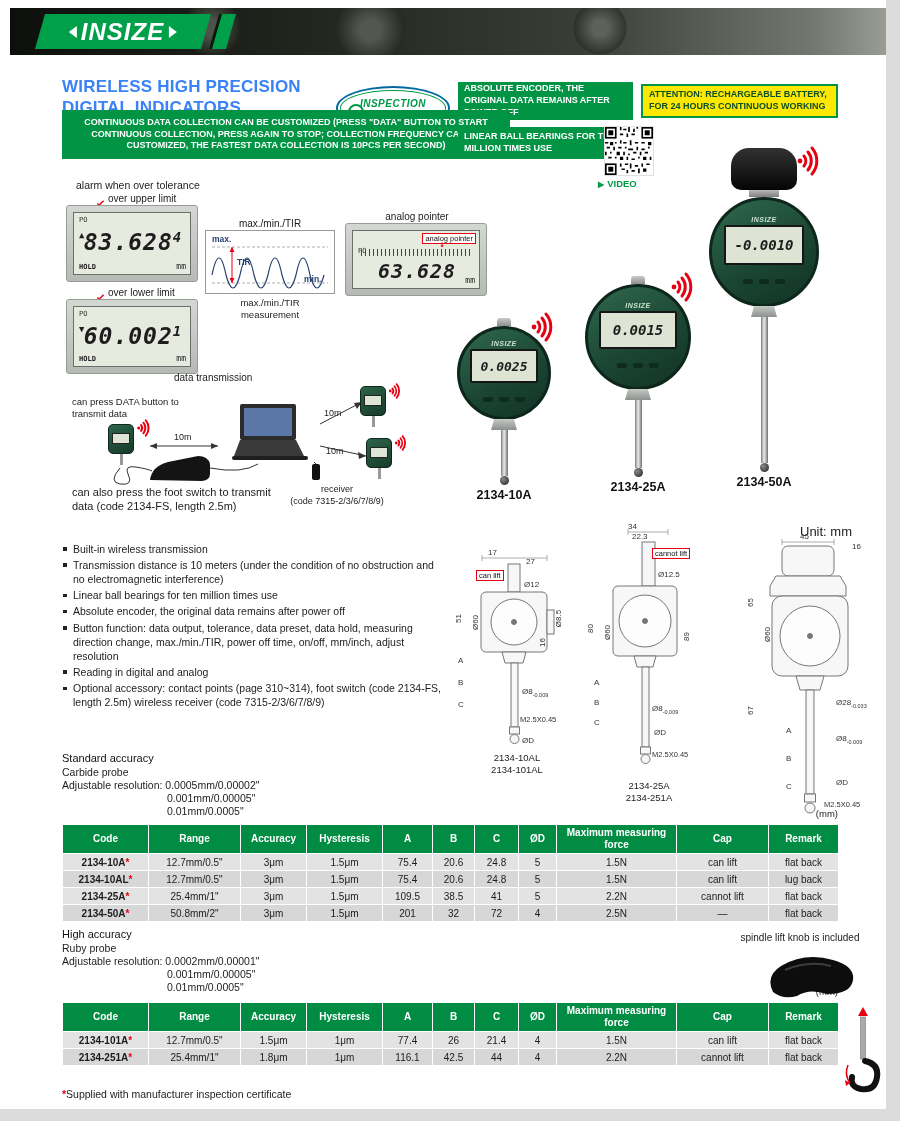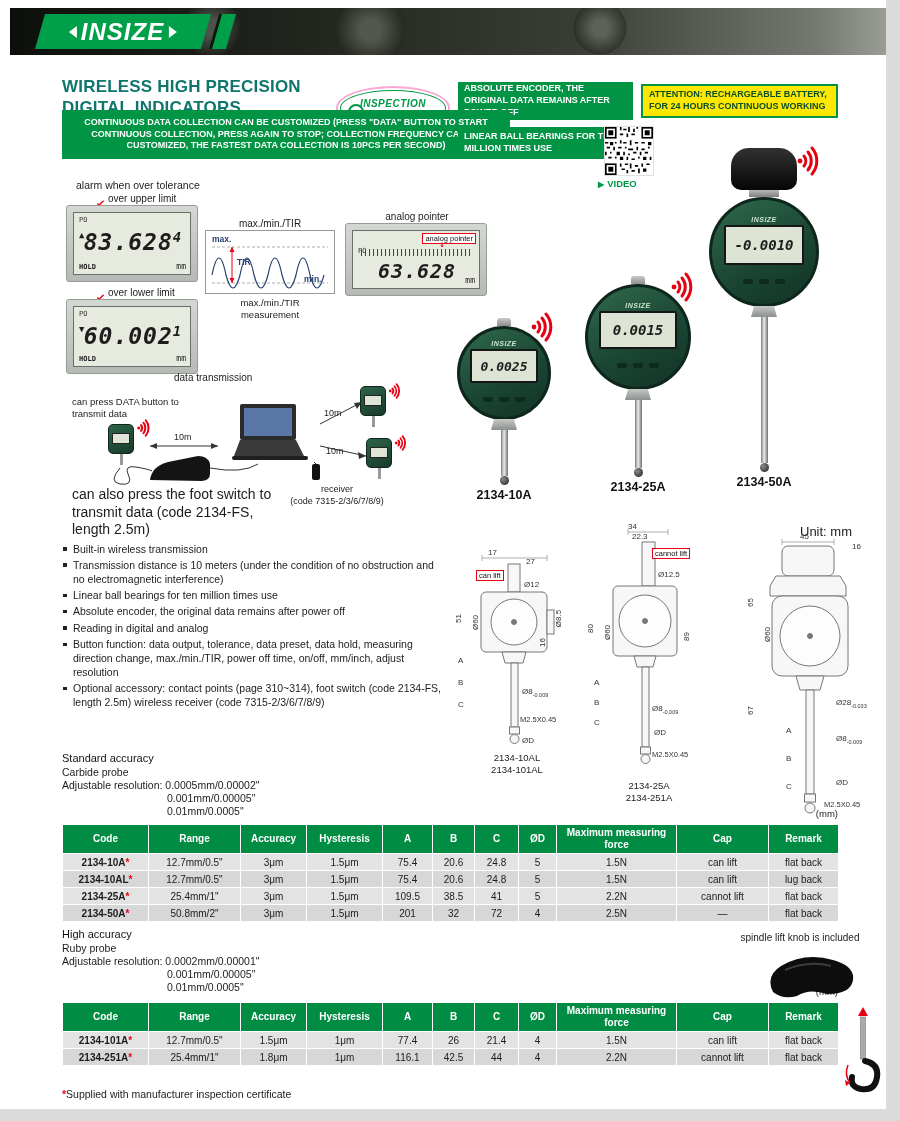--- a/index.html
+++ b/index.html
@@ -9,22 +9,22 @@
   
   .header{position:absolute;background:linear-gradient(90deg,#0d0f0c,#23261f 35%,#3a3d35 65%,#757870 92%,#9a9d95);overflow:hidden;}
   .gear{position:absolute;border-radius:50%;background:radial-gradient(circle,#767b70 18%,#41453c 45%,#23261f 62%,transparent 63%);opacity:.55;}
   .logo-wrap{position:absolute;left:30px;top:6px;width:166px;height:35px;background:#00a04a;transform:skewX(-16deg);display:flex;align-items:center;justify-content:center;}
   .logo-text{transform:skewX(16deg);font-style:italic;font-weight:bold;font-size:24px;color:#fff;letter-spacing:1px;}
   .logo-tail{position:absolute;left:204px;top:6px;width:14px;height:35px;background:#00a04a;transform:skewX(-16deg);border-left:3px solid #10130f;}
   .logo-tri{width:0;height:0;border-top:6px solid transparent;border-bottom:6px solid transparent;transform:skewX(16deg);}
   .tri-l{border-right:8px solid #fff;margin-right:4px;}
   .tri-r{border-left:8px solid #fff;margin-left:4px;}
   
-  .title{position:absolute;font-size:17px;font-weight:bold;color:#0f766e;line-height:1.25;letter-spacing:.2px;}
-  .cert{position:absolute;width:114px;height:44px;border:2px solid #f9a8d4;border-radius:50%;box-sizing:border-box;}
+  .title{position:absolute;font-size:17px;font-weight:bold;color:#3b82f6;line-height:1.25;letter-spacing:.2px;}
+  .cert{position:absolute;width:114px;height:44px;border:2px solid #0369a1;border-radius:50%;box-sizing:border-box;}
   .cert-inner{position:absolute;left:2px;top:2px;right:2px;bottom:2px;border:1px solid #009a47;border-radius:50%;text-align:center;padding-top:7px;box-sizing:border-box;}
   .cert-icon{position:absolute;left:7px;top:13px;width:12px;height:12px;border:2px solid #009a47;border-radius:50%;}
   .cert-l1{font-size:10px;font-weight:bold;font-style:italic;color:#009a47;letter-spacing:.5px;}
   .cert-l2{font-size:9px;font-weight:normal;font-style:italic;color:#00713a;letter-spacing:1px;}
   .gbadge{position:absolute;background:#009444;color:#fff;font-size:9px;font-weight:bold;display:flex;align-items:center;padding:2px 6px;box-sizing:border-box;line-height:1.3;}
   .gbadge.center{justify-content:center;text-align:center;}
   .ybadge{position:absolute;background:#ffe800;border:2px solid #009444;color:#0a4f28;font-size:9px;font-weight:bold;display:flex;align-items:center;padding:2px 6px;box-sizing:border-box;line-height:1.3;}
   .qr{position:absolute;background:#fff;border:1px solid #e0e0e0;}
   .video{position:absolute;color:#009a47;font-weight:bold;font-size:9.5px;}
   .video .play{font-size:8px;margin-right:3px;}
@@ -339,32 +339,32 @@
           <path d="M16 8 A14 14 0 0 1 16 26"></path>
           <path d="M20 4 A20 20 0 0 1 20 30"></path>
       </g>
         <circle cx="8" cy="17" r="2.6" fill="#e60012"></circle>
     </svg>
     <div class="t10" style="left:262px;top:36px;font-size:9px">10m</div>
     <div class="t10" style="left:264px;top:74px;font-size:9px">10m</div>
     <svg style="position:absolute;left:86px;top:82px" width="64" height="30" viewBox="0 0 64 30">
       <path d="M2 26 Q4 12 20 8 L50 2 Q60 2 62 10 L62 20 Q62 26 54 27 Z" fill="#141414"></path>
     </svg>
-    <div class="abs" style="left:10px;top:114px;width:218px;font-size:14px;line-height:1.25">can also press the foot switch to transmit data (code 2134-FS, length 2.5m)</div>
+    <div class="abs" style="left:10px;top:114px;width:218px;font-size:11px;line-height:1.25">can also press the foot switch to transmit data (code 2134-FS, length 2.5m)</div>
     <div class="t10c" style="left:210px;top:112px;width:130px;font-size:9px">receiver</div>
     <div class="t10c" style="left:210px;top:124px;width:130px;font-size:9px">(code 7315-2/3/6/7/8/9)</div>
   </div>
 
   <ul class="features" style="left:62px;top:540px;width:385px">
     <li>Built-in wireless transmission</li>
     <li>Transmission distance is 10 meters (under the condition of no obstruction and no electromagnetic interference)</li>
     <li>Linear ball bearings for ten million times use</li>
     <li>Absolute encoder, the original data remains after power off</li>
+    <li>Button function: data output, tolerance, data preset, data hold, measuring direction change, max./min./TIR, power off time, on/off, mm/inch, adjust resolution</li>
     <li>Reading in digital and analog</li>
-    <li>Button function: data output, tolerance, data preset, data hold, measuring direction change, max./min./TIR, power off time, on/off, mm/inch, adjust resolution</li>
     <li>Optional accessory: contact points (page 310~314), foot switch (code 2134-FS, length 2.5m) wireless receiver (code 7315-2/3/6/7/8/9)</li>
   </ul>
 
   <div class="t10" style="left:800px;top:524px;font-size:13px">Unit: mm</div>
 
   <div class="drawing" style="left:452px;top:552px;width:130px;height:232px">
     <svg width="130" height="196" viewBox="0 0 130 196">
       <g stroke="#999" stroke-width="0.8">
           <path d="M30 6 h65 M30 3 v6 M95 3 v6" fill="none"></path>
         </g>

